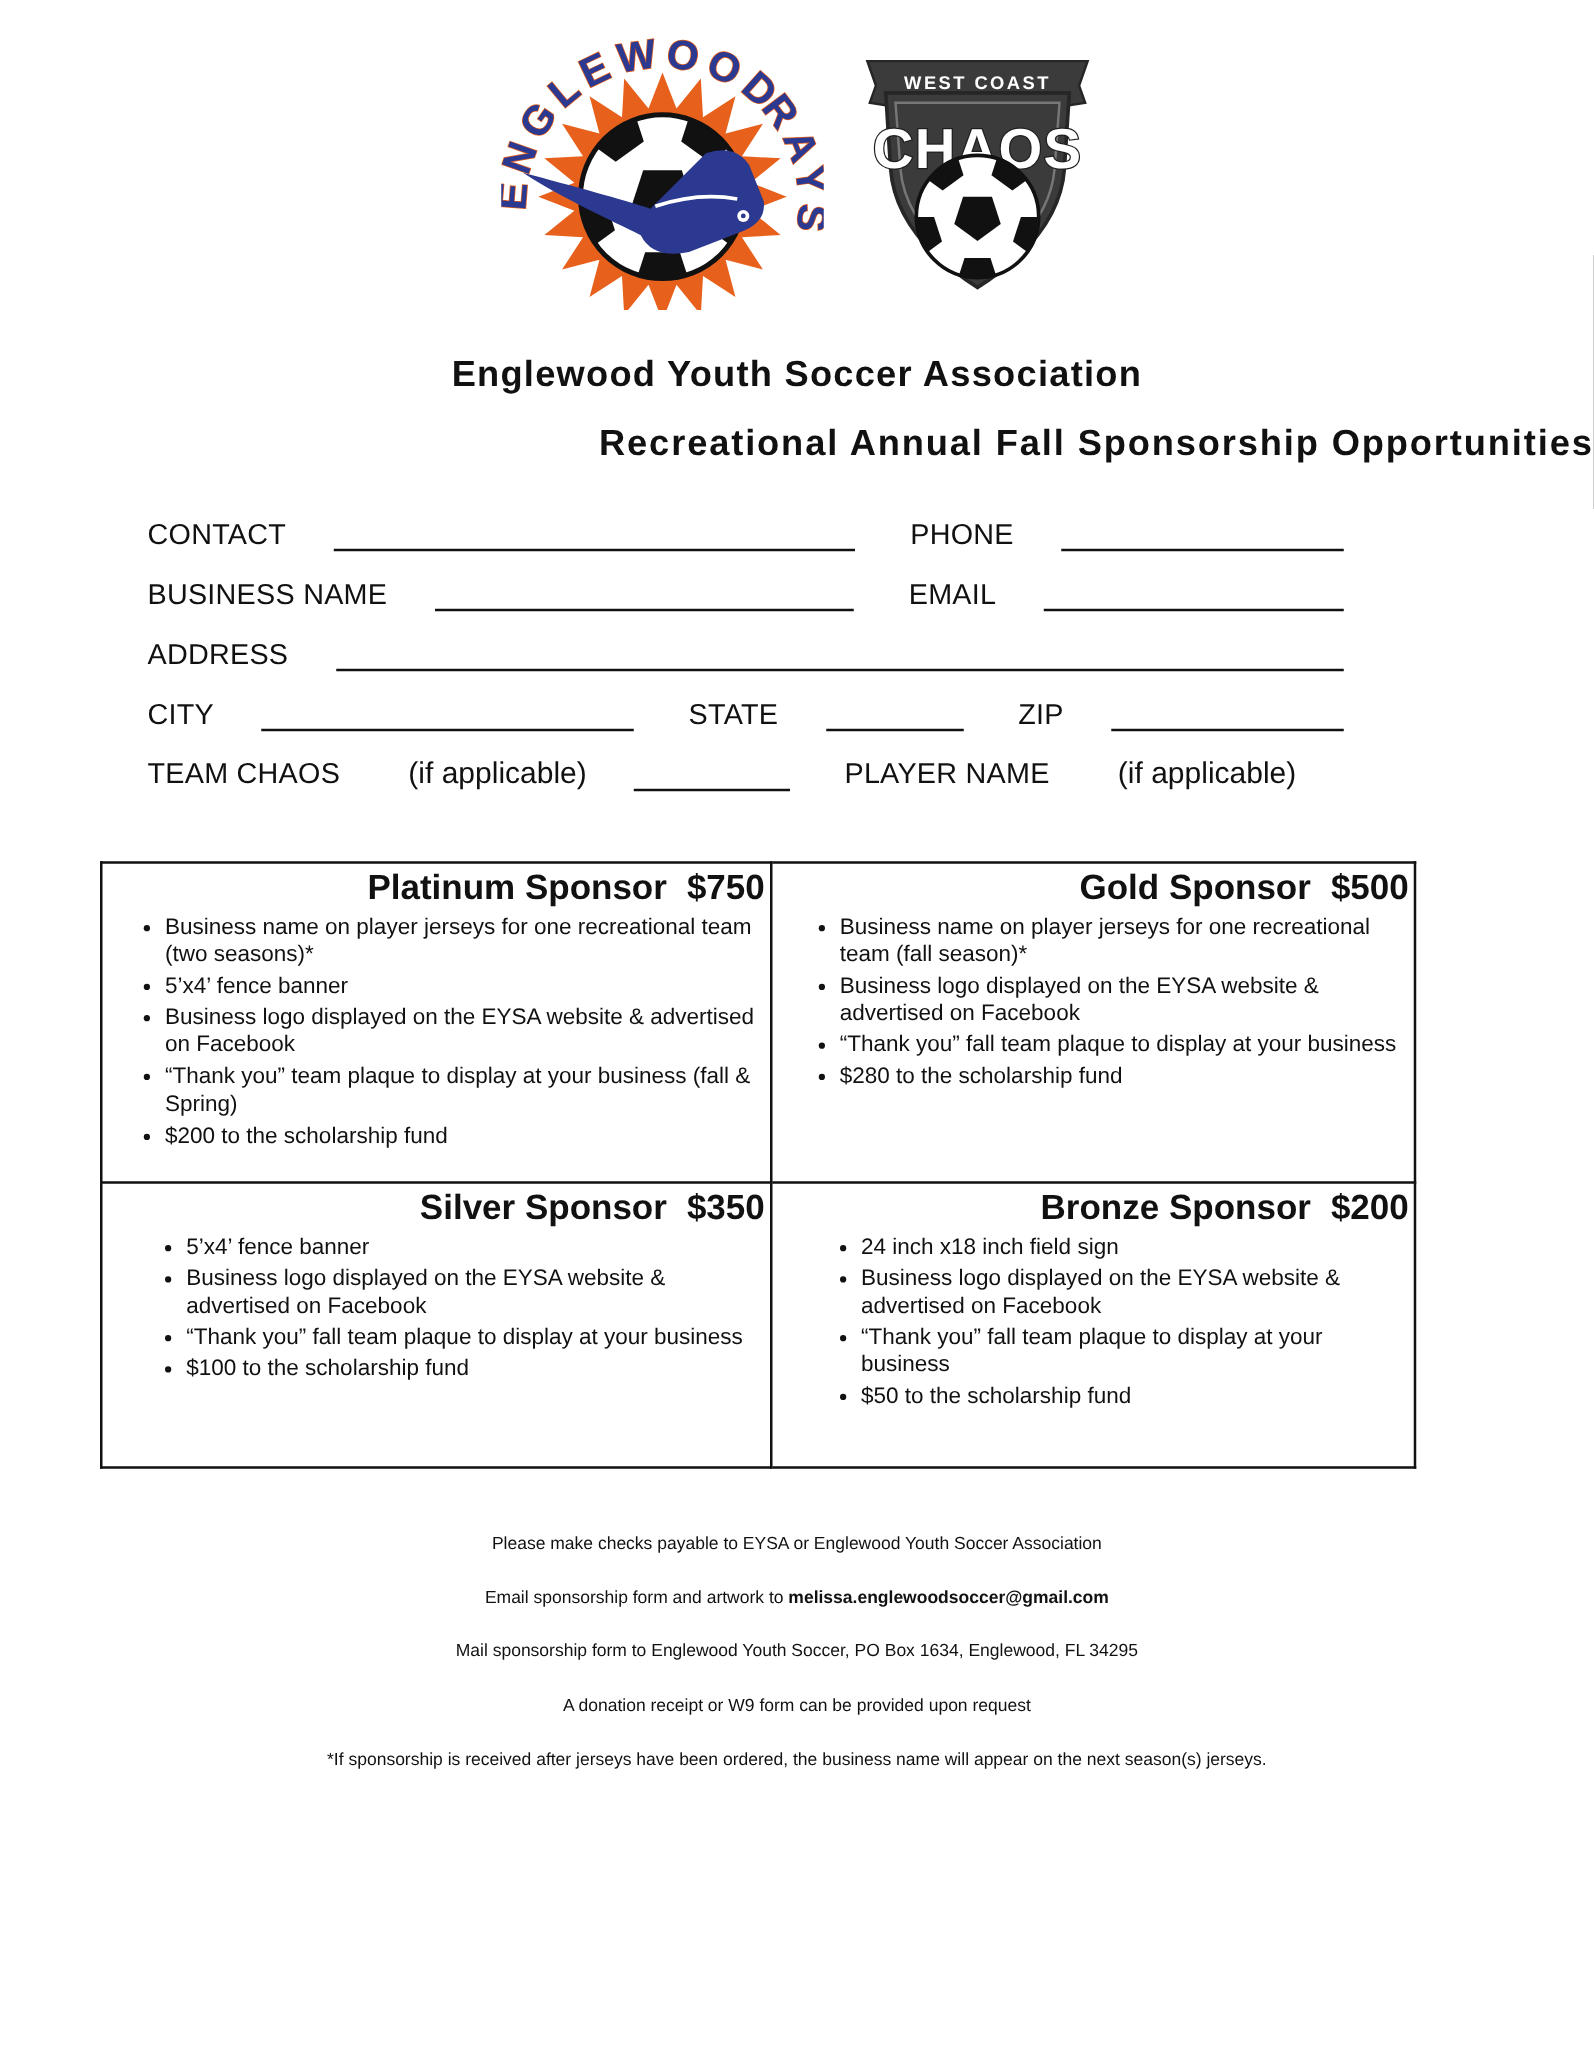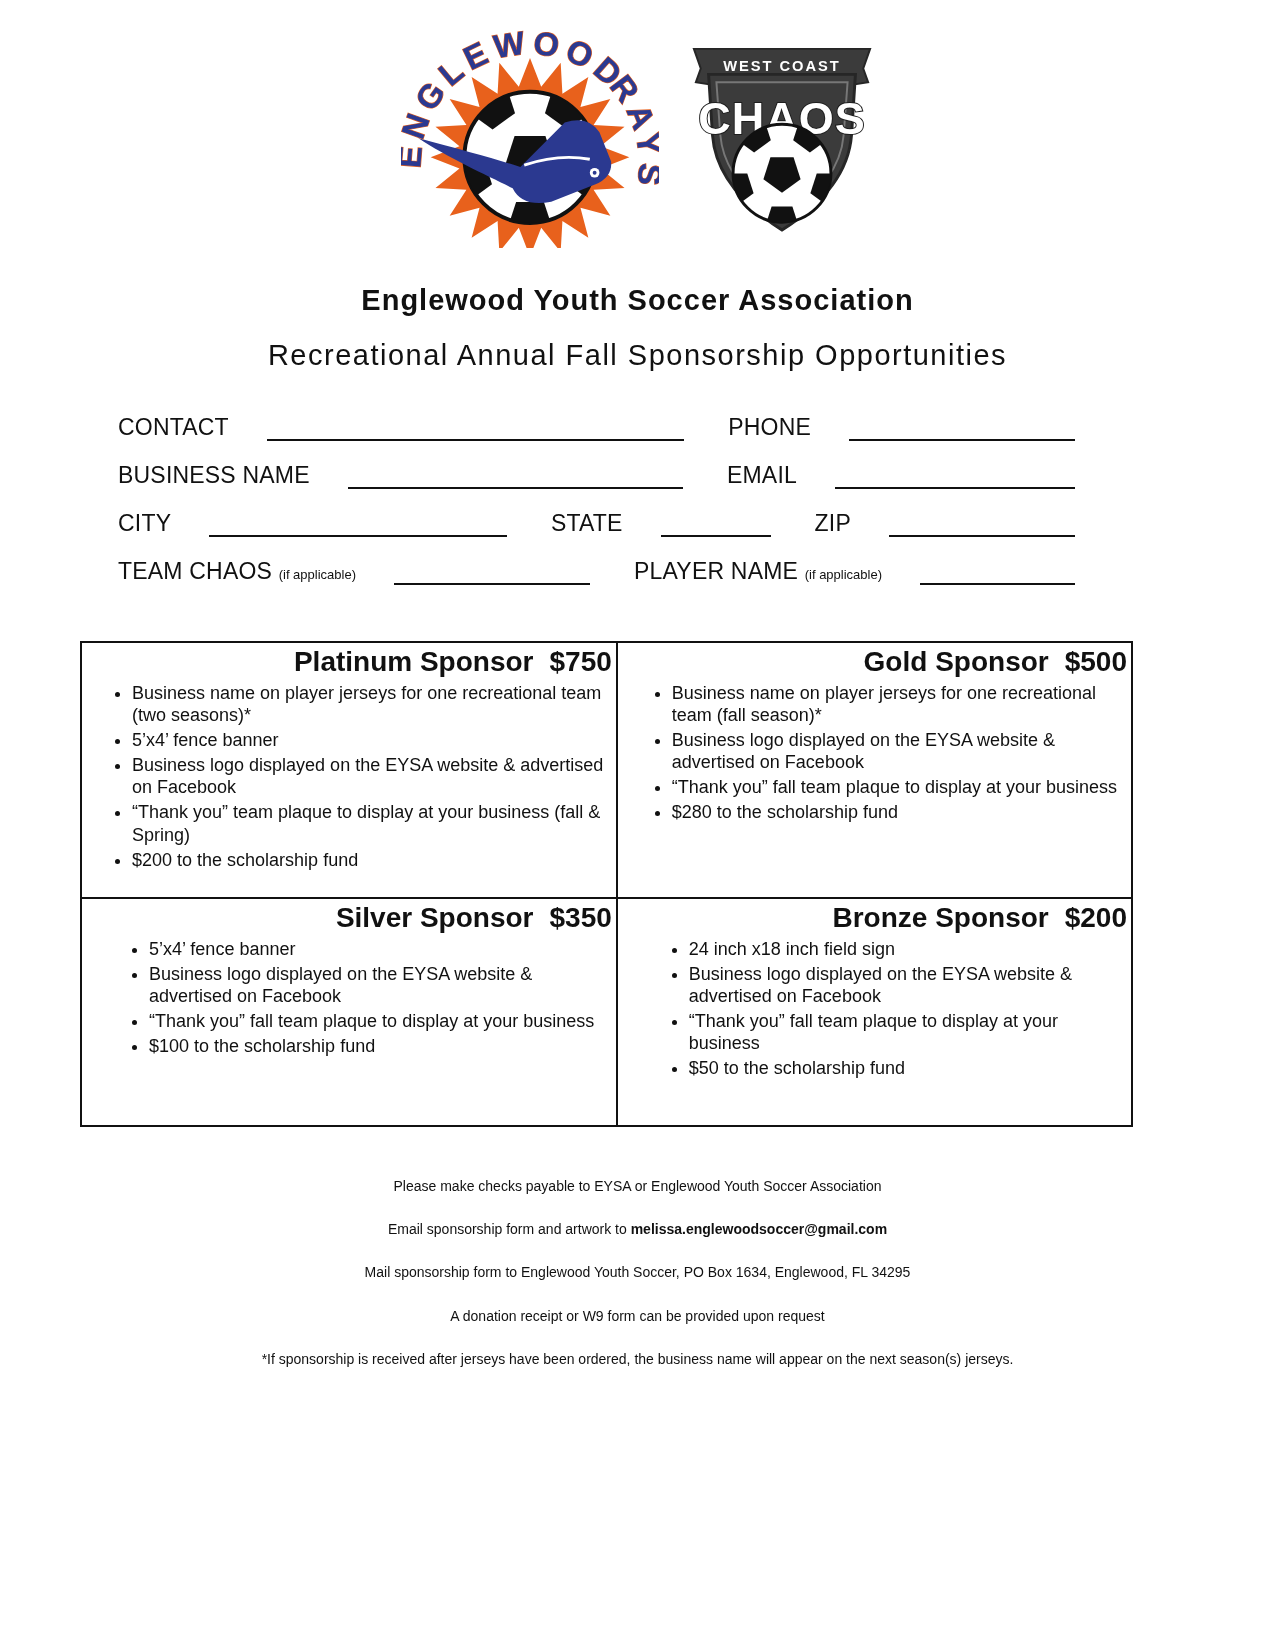--- a/index.html
+++ b/index.html
@@ -6,26 +6,26 @@
   .page{
     width:1275px;height:1650px;background:#fff;margin:0 auto;position:relative;
     font-family:"Liberation Sans", sans-serif;color:#111;overflow:hidden;
   }
   
   .logos{display:flex;justify-content:center;align-items:flex-start;gap:30px;padding-top:30px;}
   .logo-rays{width:258px;height:218px;}
   .logo-chaos{width:186px;height:198px;margin-top:8px;}
   
   .title{ text-align:center;font-weight:bold;font-size:29px;letter-spacing:1px;margin-top:36px;}
-  .subtitle{text-align:center;font-weight:normal;font-size:29px;letter-spacing:1.5px;margin-top:22px;}
+  .subtitle{text-align:right;font-weight:bold;font-size:29px;letter-spacing:1.5px;margin-top:22px;}
   
   .form{margin:40px 200px 0 118px;}
   .frow{display:flex;align-items:flex-end;margin-bottom:19px;height:29px;gap:28px;}
   .flabel{font-size:23px;white-space:nowrap;padding-right:10px;letter-spacing:.2px;}
-  .fsmall{font-size:13px;letter-spacing:0;}
+  .fsmall{font-size:24px;letter-spacing:0;margin-left:48px;}
   .fline{border-bottom:2px solid #111;height:27px;}
   .grow{flex:1;}
   .gap-l{padding-left:16px;}
   
   .tiers{border-collapse:collapse;margin:56px 0 0 80px;width:1053px;table-layout:fixed;}
   .tiers td{border:2px solid #111;vertical-align:top;padding:2px 4px 4px 4px;}
   .tiers .c-left{width:51%;}
   .tiers .c-right{width:49%;}
   .tr-top td{height:248px;}
   .tr-bottom td{height:220px;padding-left:21px;}
@@ -106,20 +106,24 @@
       <span class="flabel gap-l">PHONE</span>
       <span class="fline" style="width:226px"></span>
     </div>
     <div class="frow">
       <span class="flabel">BUSINESS NAME</span>
       <span class="fline grow"></span>
       <span class="flabel gap-l">EMAIL</span>
       <span class="fline" style="width:240px"></span>
     </div>
     <div class="frow">
+      <span class="flabel">ADDRESS</span>
+      <span class="fline grow"></span>
+    </div>
+    <div class="frow">
       <span class="flabel">CITY</span>
       <span class="fline grow"></span>
       <span class="flabel gap-l">STATE</span>
       <span class="fline" style="width:110px"></span>
       <span class="flabel gap-l">ZIP</span>
       <span class="fline" style="width:186px"></span>
     </div>
     <div class="frow">
       <span class="flabel"><span>TEAM CHAOS</span> <span class="fsmall">(if applicable)</span></span>
       <span class="fline" style="width:196px"></span>

